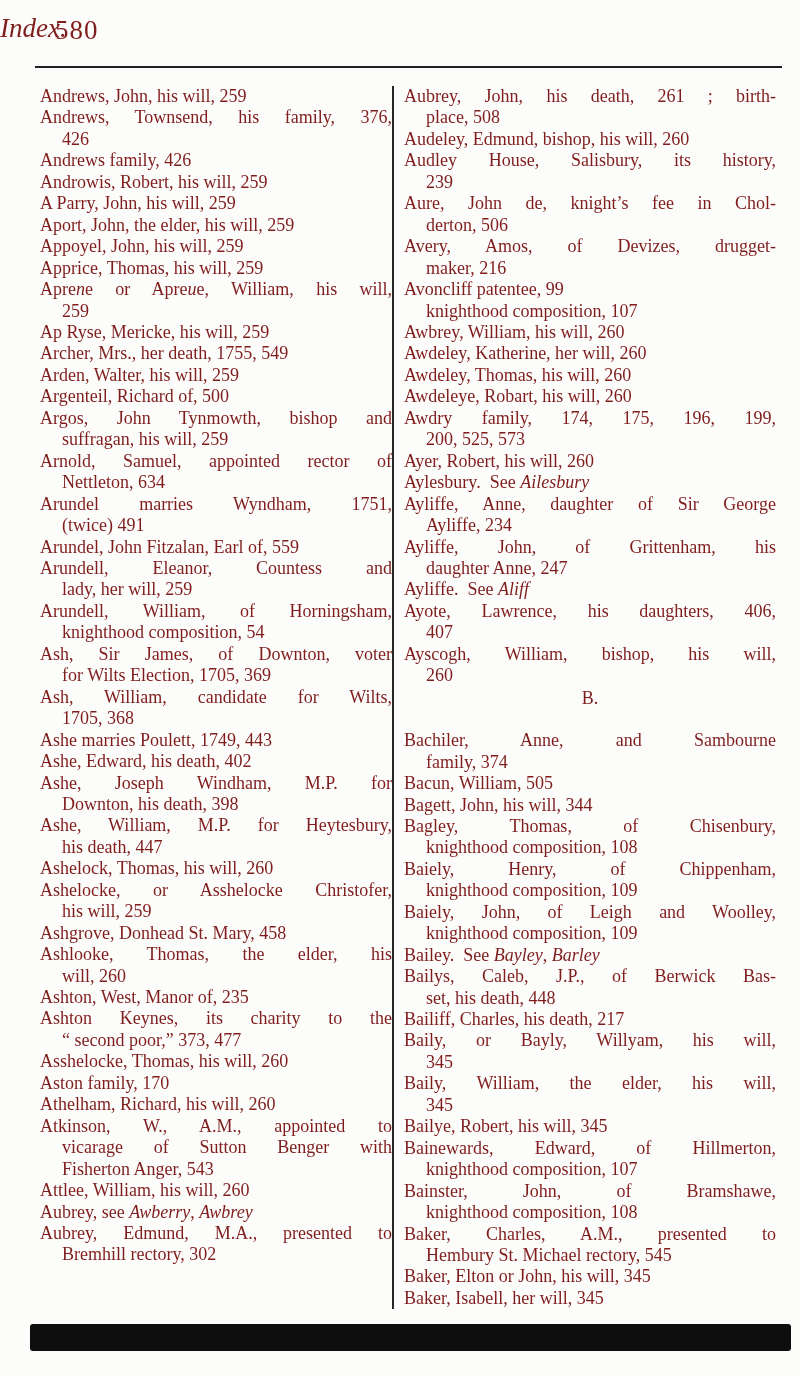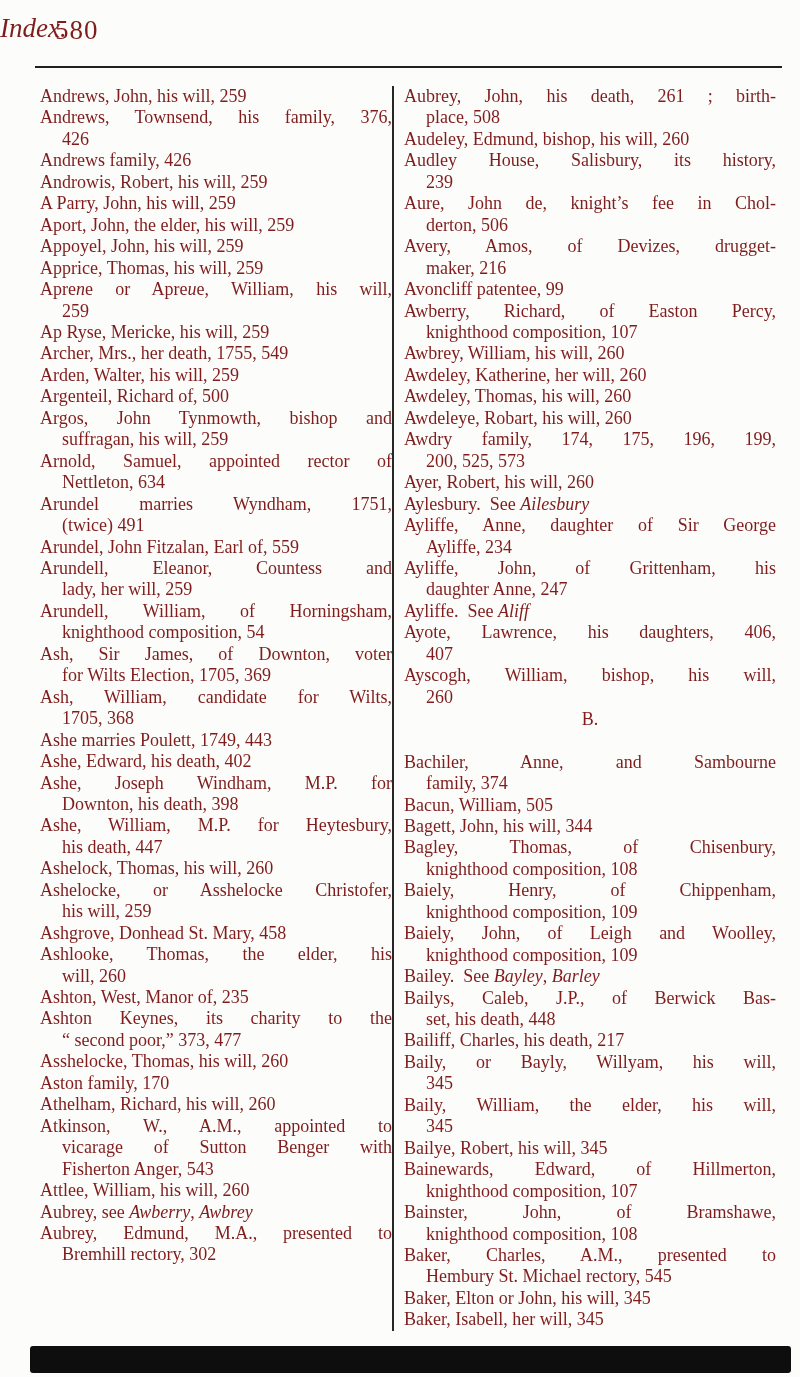--- a/index.html
+++ b/index.html
@@ -207,21 +207,20 @@
           <div class="line cont last">derton, 506</div>
         </div>
         <div class="entry">
           <div class="line">Avery, Amos, of Devizes, drugget-</div>
           <div class="line cont last">maker, 216</div>
         </div>
         <div class="entry">
           <div class="line last">Avoncliff patentee, 99</div>
         </div>
         <div class="entry">
-          <div class="line">Awberry, Richard, of Easton Percy,</div>
           <div class="line cont last">knighthood composition, 107</div>
         </div>
         <div class="entry">
           <div class="line last">Awbrey, William, his will, 260</div>
         </div>
         <div class="entry">
           <div class="line last">Awdeley, Katherine, her will, 260</div>
         </div>
         <div class="entry">
           <div class="line last">Awdeley, Thomas, his will, 260</div>

